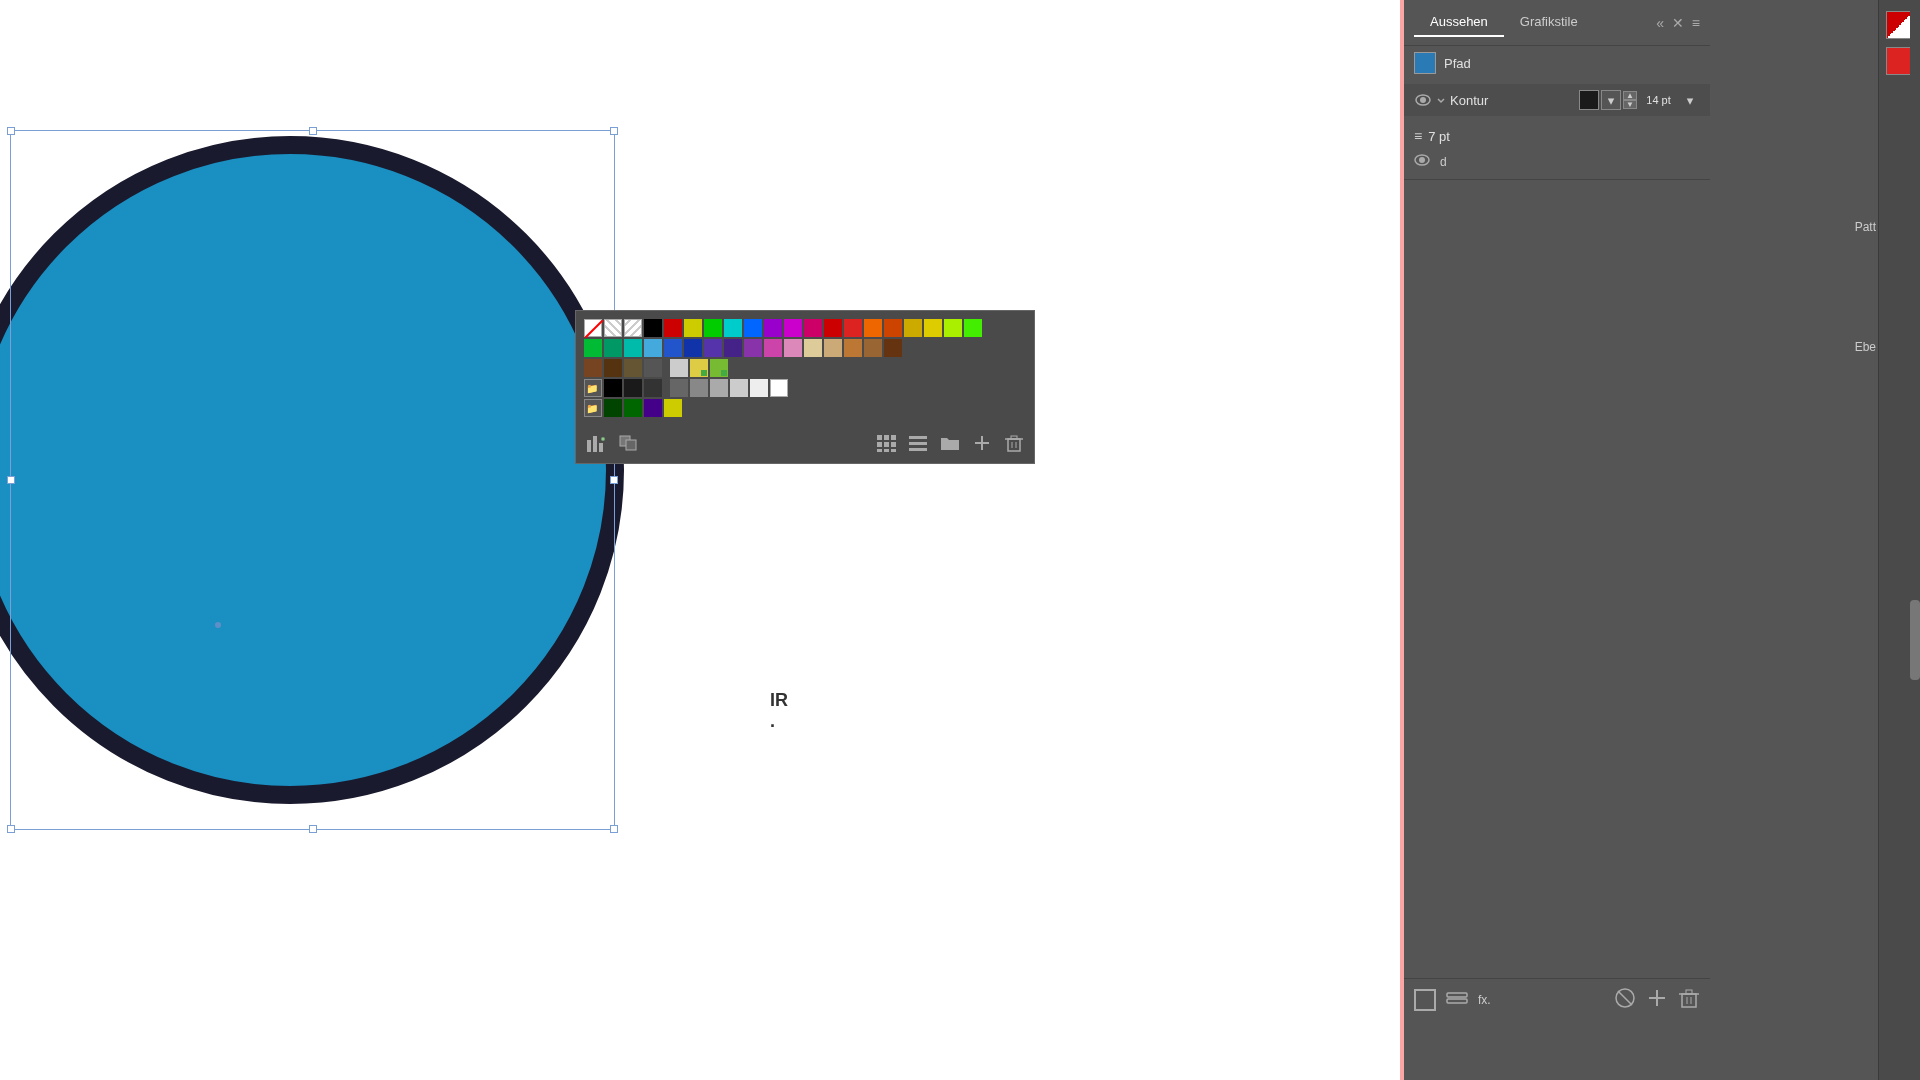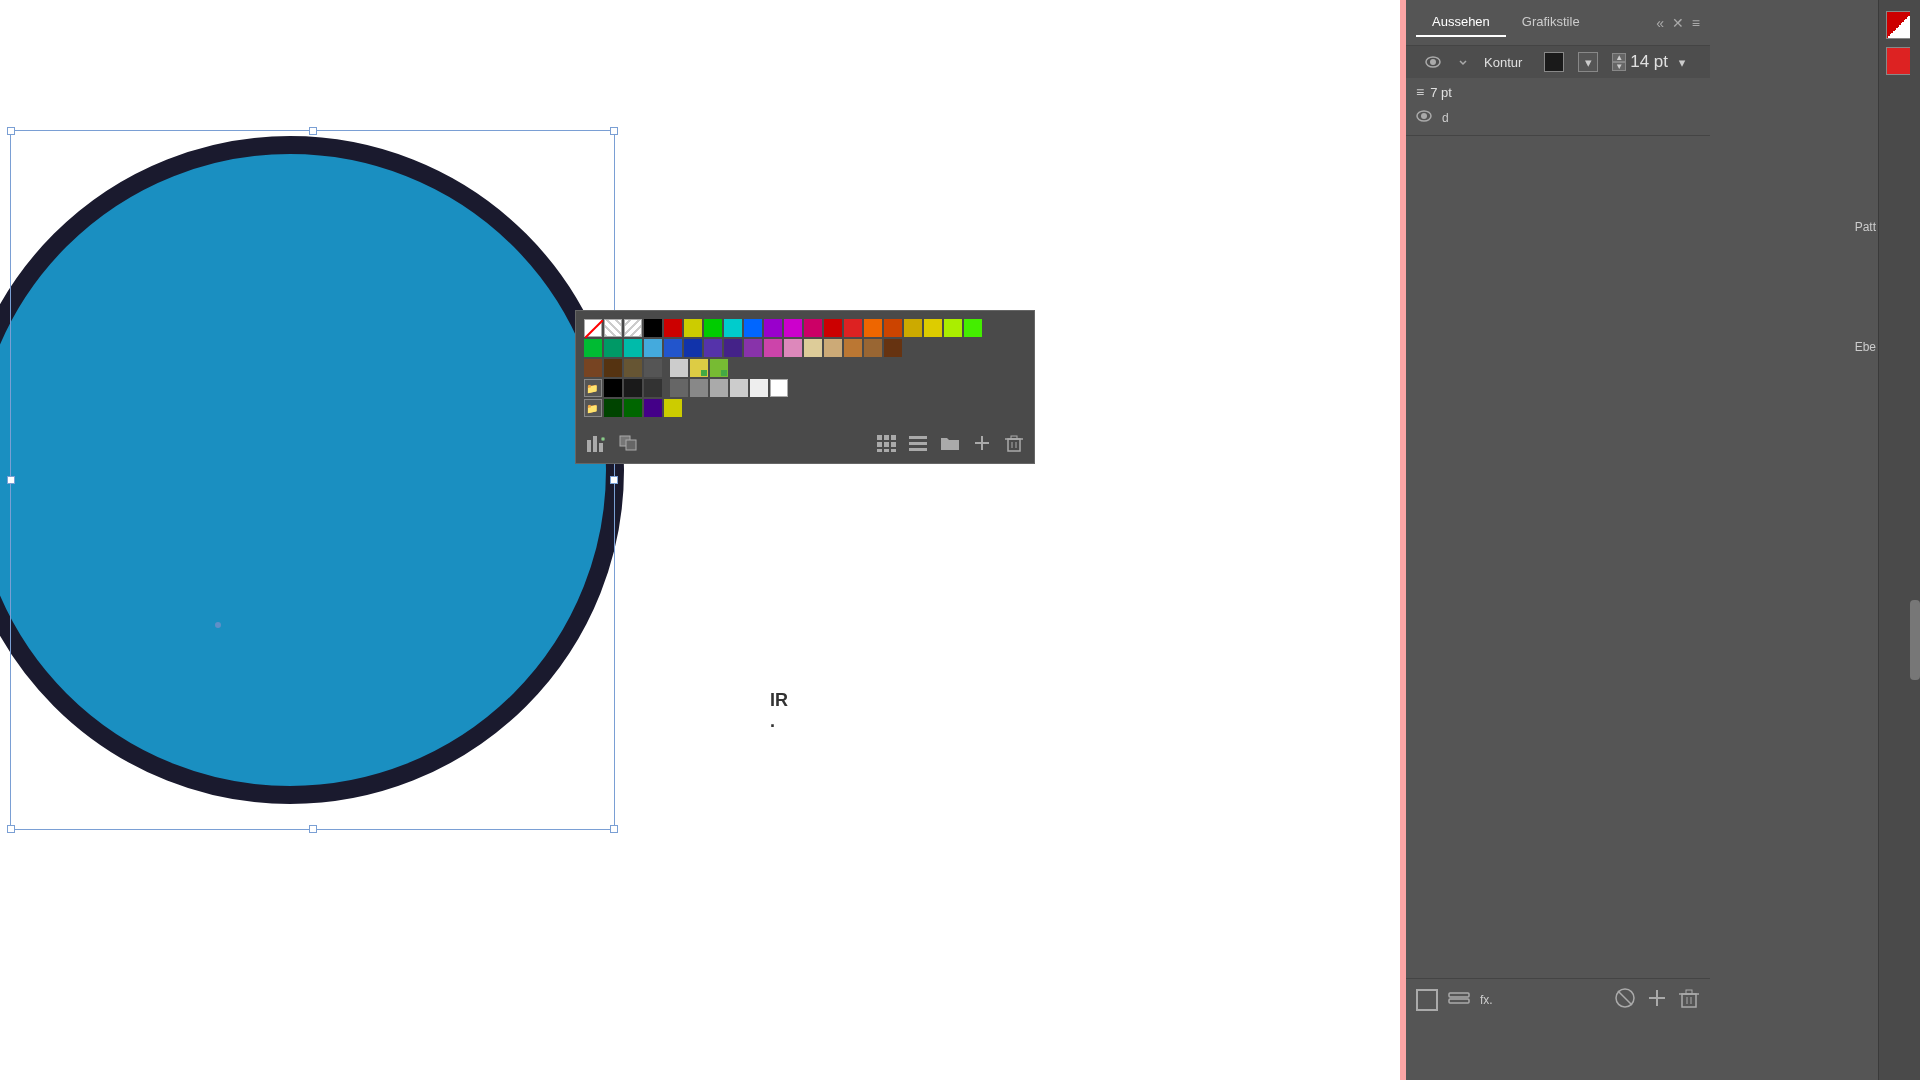--- a/index.html
+++ b/index.html
@@ -132,21 +132,21 @@
       height: 1080px;
       background: #555555;
     }
 
     .panel-inner {
       position: absolute;
       left: 0; top: 0;
       width: 310px;
       height: 1080px;
       background: #555555;
-      border-left: 6px solid #fca5a5;
+      border-left: 4px solid #fca5a5;
     }
 
     
     .panel-header {
       display: flex;
       align-items: center;
       justify-content: space-between;
       padding: 8px 10px;
       background: #555555;
       border-bottom: 1px solid #444;
@@ -195,24 +195,24 @@
 
     .path-label {
       color: #e0e0e0;
       font-size: 13px;
     }
 
     
     .kontur-row {
       display: flex;
       align-items: center;
-      padding: 6px 18px;
-      gap: 14px;
+      padding: 6px 10px;
+      gap: 2px;
       background: #4d4d4d;
-      margin-bottom: 2px;
+      margin-bottom: 8px;
     }
 
     .eye-icon {
       width: 18px;
       height: 18px;
       cursor: pointer;
       display: flex;
       align-items: center;
       justify-content: center;
     }
@@ -272,21 +272,21 @@
       cursor: pointer;
       display: flex;
       align-items: center;
       justify-content: center;
       font-size: 8px;
       color: #ccc;
     }
 
     .size-value {
       color: #e0e0e0;
-      font-size: 17px;
+      font-size: 11px;
       min-width: 35px;
       text-align: center;
     }
 
     .size-dropdown {
       width: 20px;
       height: 20px;
       display: flex;
       align-items: center;
       justify-content: center;
@@ -605,20 +605,24 @@
         <div class="panel-tab active">Aussehen</div>
         <div class="panel-tab">Grafikstile</div>
       </div>
       <div class="panel-header-icons">
         <span class="collapse-icon">«</span>
         <span class="collapse-icon">✕</span>
         <span class="collapse-icon">≡</span>
       </div>
     </div>
 
+    <div class="path-item">
+      <div class="path-icon"></div>
+      <span class="path-label">Pfad</span>
+    </div>
 
     <div class="kontur-row">
       <div class="eye-icon">
         <svg width="16" height="12" viewBox="0 0 16 12" fill="none">
           <ellipse cx="8" cy="6" rx="7" ry="5" stroke="#aaa" stroke-width="1.5" fill="none"></ellipse>
           <circle cx="8" cy="6" r="3" fill="#aaa"></circle>
         </svg>
       </div>
       <div class="expand-icon">
         <svg width="10" height="10" viewBox="0 0 10 10" fill="none">

